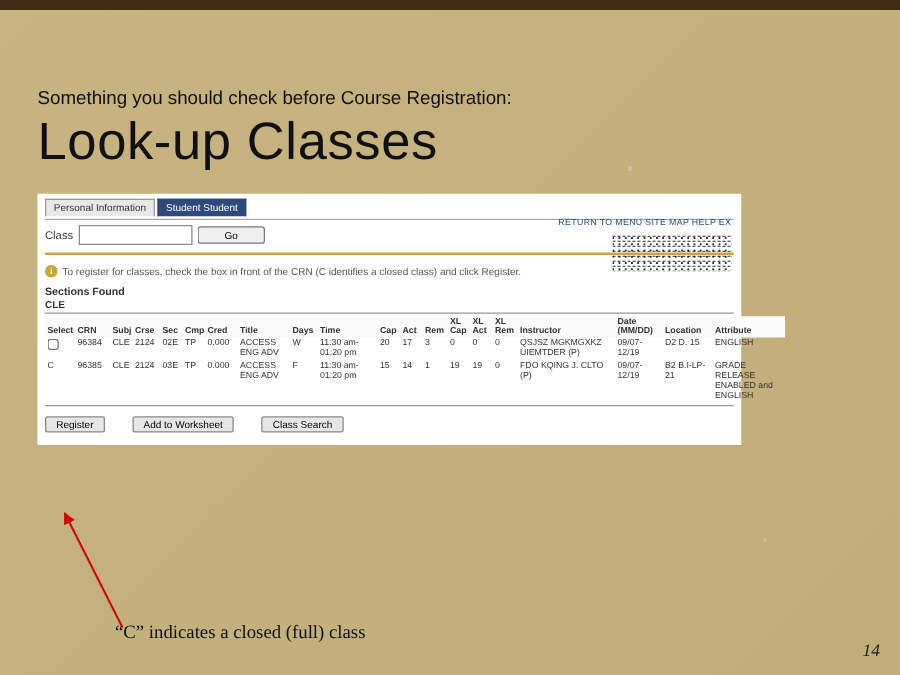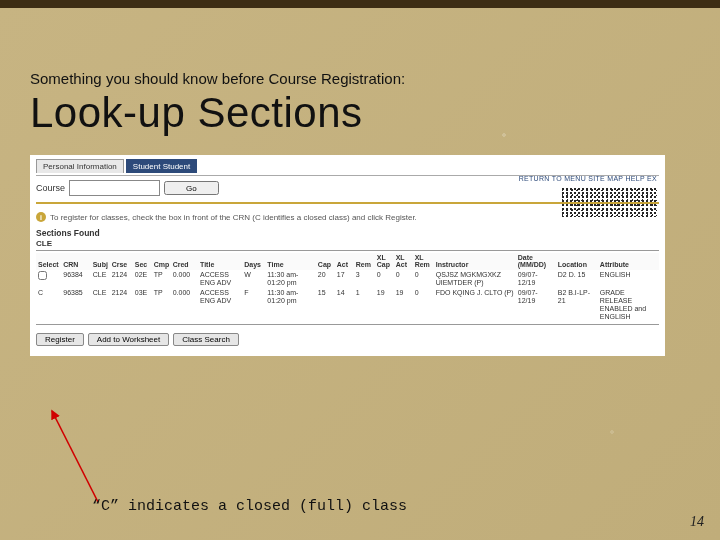--- a/index.html
+++ b/index.html
@@ -43,21 +43,21 @@
     font-size: 42px;
     font-weight: 400;
     margin: 2px 0 18px 0;
     color: #111;
     letter-spacing: 0.5px;
   }
 
   
   .screenshot {
     background: #fff;
-    width: 635px;
+    width: 563px;
     font-size: 9px;
     color: #333;
     padding: 4px 6px 10px 6px;
     box-sizing: border-box;
     position: relative;
   }
   .tabs {
     display: flex;
     gap: 2px;
     margin-bottom: 2px;
@@ -180,21 +180,21 @@
     line-height: 1.15;
   }
   .checkbox-cell input {
     width: 9px;
     height: 9px;
     margin: 0;
   }
   .btnrow {
     margin-top: 8px;
     display: flex;
-    gap: 4px;
+    gap: 22px;
   }
   .btnrow button {
     font-size: 8px;
     padding: 1px 8px;
     background: #e6e6e6;
     border: 1px solid #888;
     border-radius: 2px;
   }
 
   
@@ -203,51 +203,51 @@
     left: 48px;
     top: 407px;
     pointer-events: none;
   }
   .annotation {
     position: absolute;
     left: 92px;
     top: 498px;
     font-size: 15px;
     color: #111;
-    font-family: Liberation Mono, monospace;
+    font-family: Liberation Serif, serif;
   }
   .pagenum {
     position: absolute;
     right: 16px;
     bottom: 10px;
     font-size: 14px;
     color: #222;
     font-style: italic;
     font-family: Georgia, serif;
   }
 </style>
 </head>
 <body>
 
 <div class="bg"></div>
 <div class="topbar"></div>
 
 <div class="content">
-  <div class="subtitle">Something you should know before Course Registration:</div>
-  <div class="maintitle">Look-up Sections</div>
+  <div class="subtitle">Something you should check before Course Registration:</div>
+  <div class="maintitle">Look-up Classes</div>
 
   <div class="screenshot">
     <div class="tabs">
       <div class="tab">Personal Information</div>
       <div class="tab active">Student Student</div>
     </div>
     <div class="tabline"></div>
 
     <div class="searchrow">
-      <span>Course</span>
+      <span>Class</span>
       <input type="text" style="">
       <button>Go</button>
     </div>
 
     <div class="toplinks">RETURN TO MENU   SITE MAP   HELP   EX</div>
     <div class="logo-area"></div>
 
     <div class="underline-gold"></div>
 
     <div class="note">

